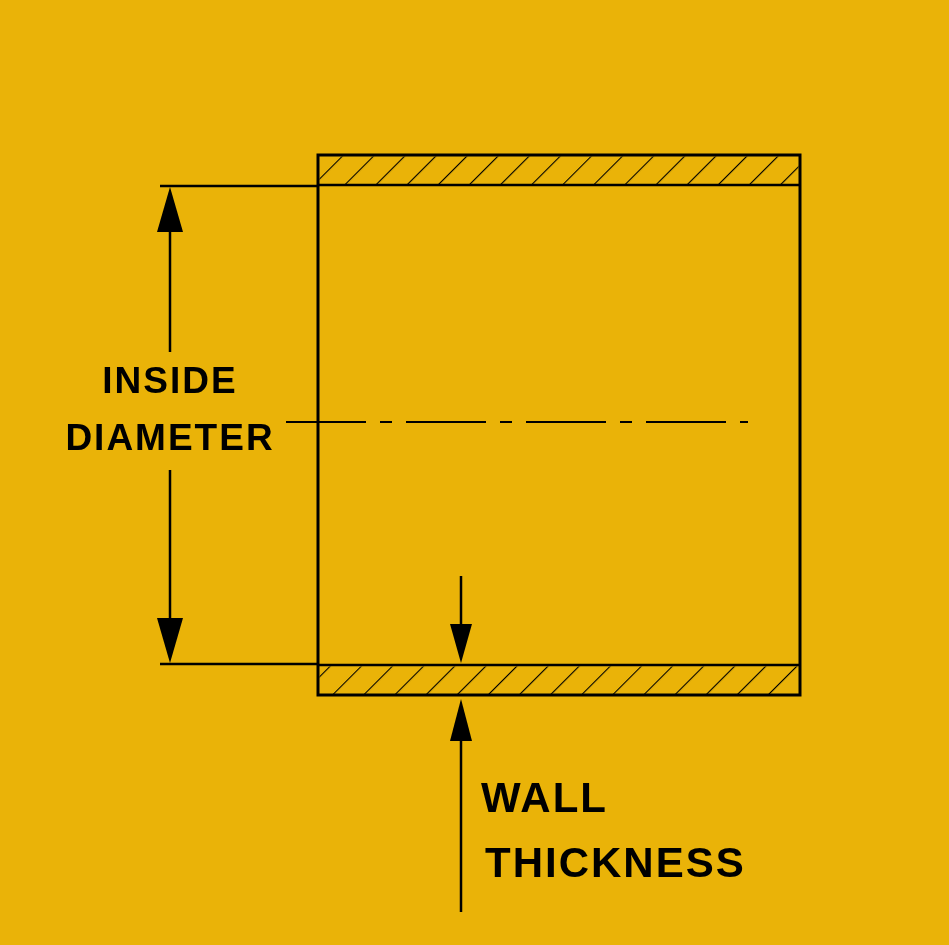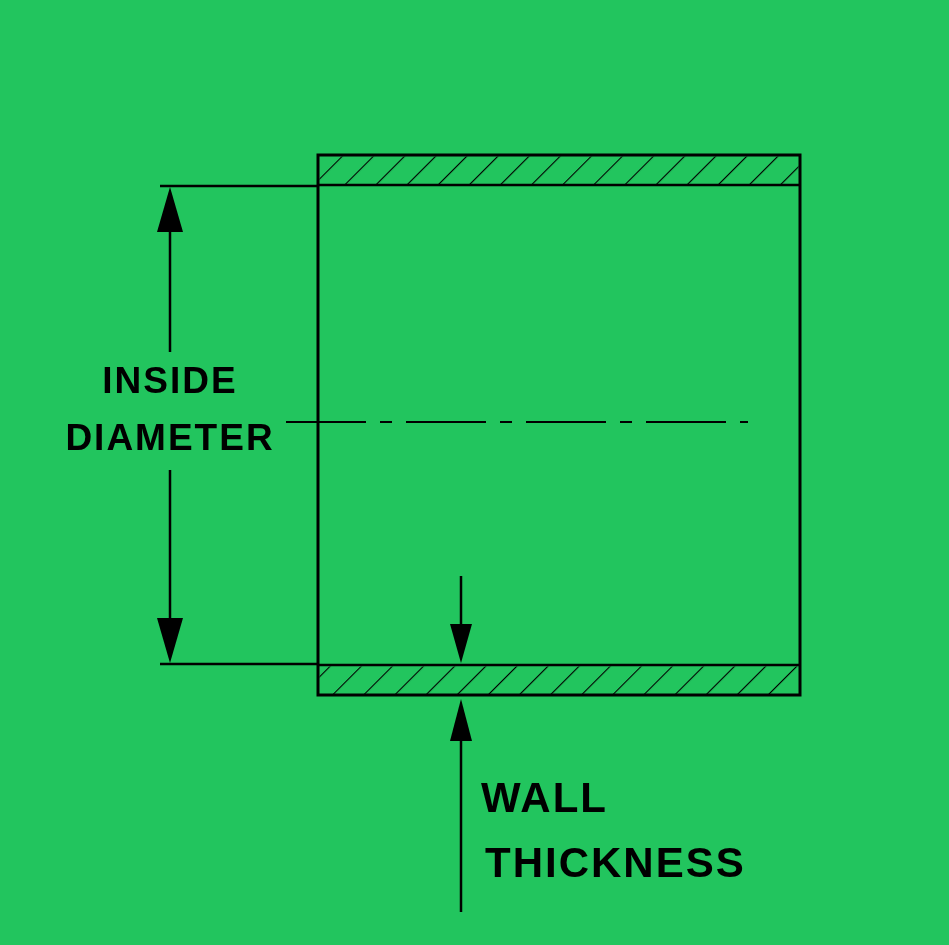--- a/index.html
+++ b/index.html
@@ -4,21 +4,21 @@
 <style>
   html, body {
     margin: 0;
     padding: 0;
     background: #ffffff;
   }
   .canvas {
     position: relative;
     width: 949px;
     height: 945px;
-    background: #22c55e;
+    background: #eab308;
     overflow: hidden;
     font-family: "Liberation Sans", sans-serif;
   }
   svg text {
     font-family: "Liberation Sans", "DejaVu Sans", sans-serif;
     font-weight: bold;
     fill: #000000;
   }
   .dim-label {
     font-size: 37px;

